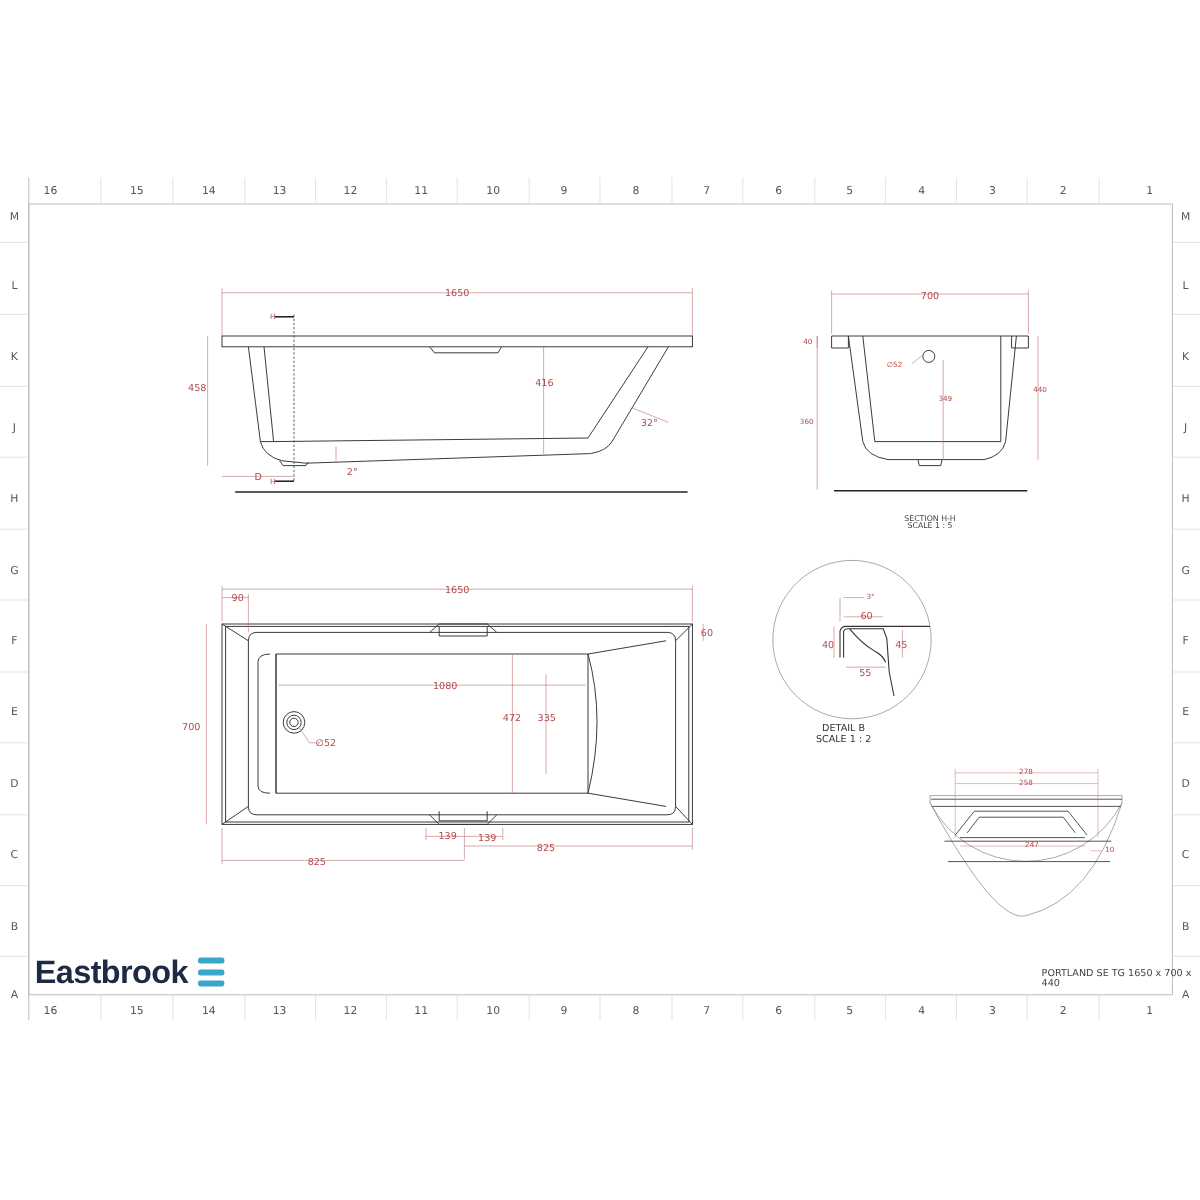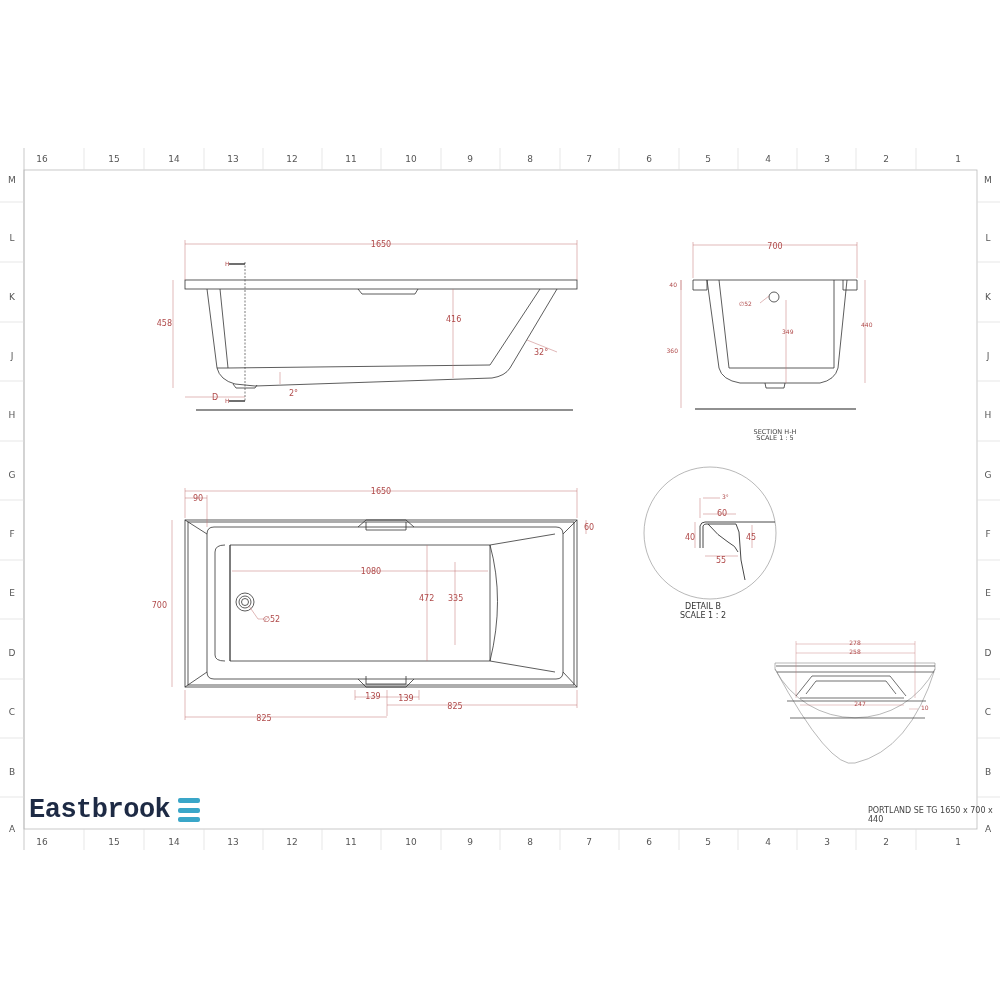--- a/index.html
+++ b/index.html
@@ -5,21 +5,21 @@
   html,body{margin:0;padding:0;background:#fff;}
   body{width:1000px;height:1000px;position:relative;overflow:hidden;font-family:"Liberation Sans",sans-serif;}
   .sheet{position:absolute;left:0;top:0;width:1000px;height:1000px;}
   svg text{font-family:"DejaVu Sans",sans-serif;}
   .grid-lbl{fill:#555;font-size:9px;}
   .dim{fill:#b04a4a;font-size:8px;}
   .dim-s{fill:#b04a4a;font-size:6px;}
   .cap{fill:#444;font-size:6.5px;}
   .cap2{fill:#333;font-size:8px;}
   .logo{position:absolute;left:29px;top:793px;height:34px;display:flex;align-items:center;}
-  .logo-word{font-family:Liberation Mono, monospace;font-weight:bold;font-size:27px;color:#1d2a44;letter-spacing:-0.5px;}
+  .logo-word{font-family:Liberation Sans, sans-serif;font-weight:bold;font-size:27px;color:#1d2a44;letter-spacing:-0.5px;}
   .logo-mark{margin-left:8px;width:22px;height:24px;display:flex;flex-direction:column;justify-content:space-between;}
   .logo-mark span{display:block;height:5px;background:#3aa6c8;border-radius:2px;}
   .title-block{position:absolute;left:868px;top:806px;font-size:8px;color:#444;font-family:"DejaVu Sans",sans-serif;}
 </style>
 </head>
 <body>
 
 <div class="sheet">
 <svg width="1000" height="1000" viewBox="0 0 1000 1000" xmlns="http://www.w3.org/2000/svg">
 

